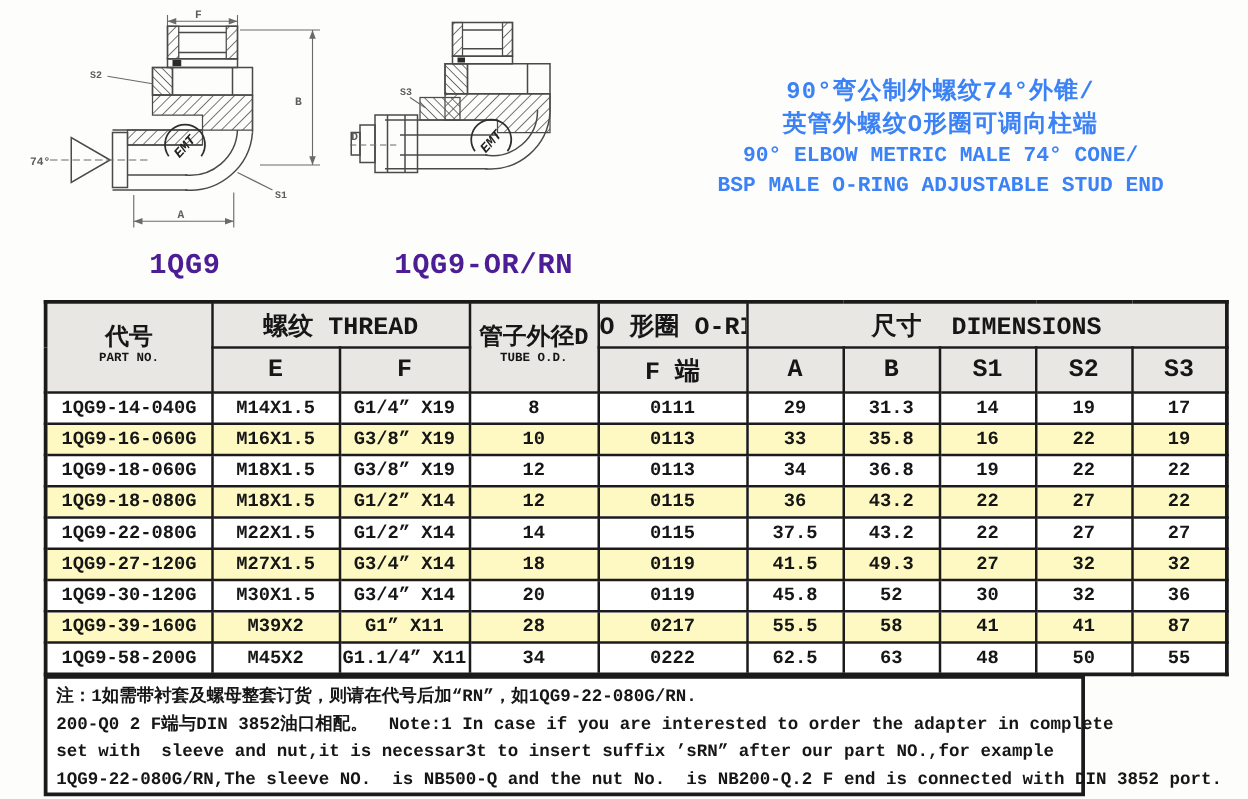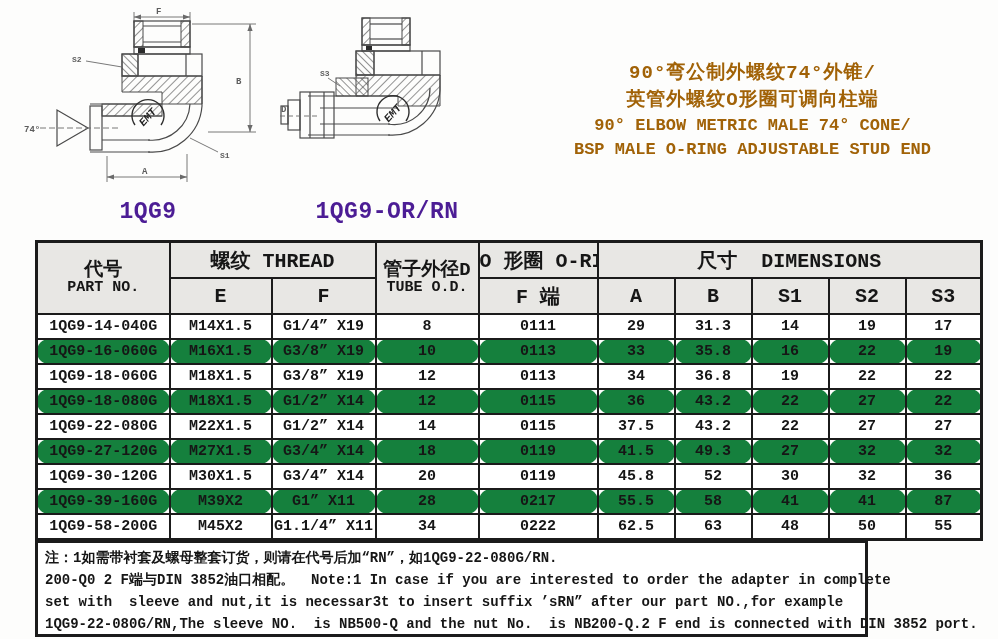--- a/index.html
+++ b/index.html
@@ -32,41 +32,41 @@
     position:absolute;top:198px;height:28px;
     font-size:23px;font-weight:bold;text-align:center;line-height:28px;
     letter-spacing:0.5px;color:#4c1d95;
   }
   #label-left{left:93px;width:110px;}
   #label-right{left:293px;width:188px;}
 
   
   .title-block{
     position:absolute;left:515px;top:60px;width:475px;
-    text-align:center;font-weight:bold;color:#a16207;
+    text-align:center;font-weight:bold;color:#3b82f6;
   }
   .title-block .zh{font-size:19px;line-height:27px;letter-spacing:1px;}
   .title-block .en{font-size:17px;line-height:24px;white-space:pre;}
 
   
   table.spec{
     position:absolute;left:35px;top:240px;width:945px;
     border-collapse:collapse;table-layout:fixed;
     border:3px solid #1b1b1b;
   }
   .spec th,.spec td{
     border:2px solid #1b1b1b;text-align:center;vertical-align:middle;
     font-weight:bold;padding:0;color:#161616;overflow:hidden;
   }
   .spec thead th{background:#e8e7e4;height:34px;}
   .spec th .zh{font-size:19px;display:block;line-height:18px;white-space:pre;}
-  .spec th .en{font-size:15px;display:block;line-height:17px;white-space:pre;}
+  .spec th .en{font-size:10px;display:block;line-height:17px;white-space:pre;}
   .spec th .one{font-size:20px;white-space:pre;}
   .spec tbody td{height:23px;font-size:15px;background:#ffffff;white-space:pre;}
-  .spec tbody tr.shade td{background:#15803d;border-radius:12px;}
+  .spec tbody tr.shade td{background:#fef9c3;}
 
   
   .notes{
     position:absolute;left:35px;top:540px;width:833px;height:97px;
     box-sizing:border-box;border:3px solid #1b1b1b;background:#fff;
     padding:4px 7px;color:#161616;
   }
   .notes .line{
     font-size:14px;font-weight:bold;line-height:22px;white-space:pre;
   }

